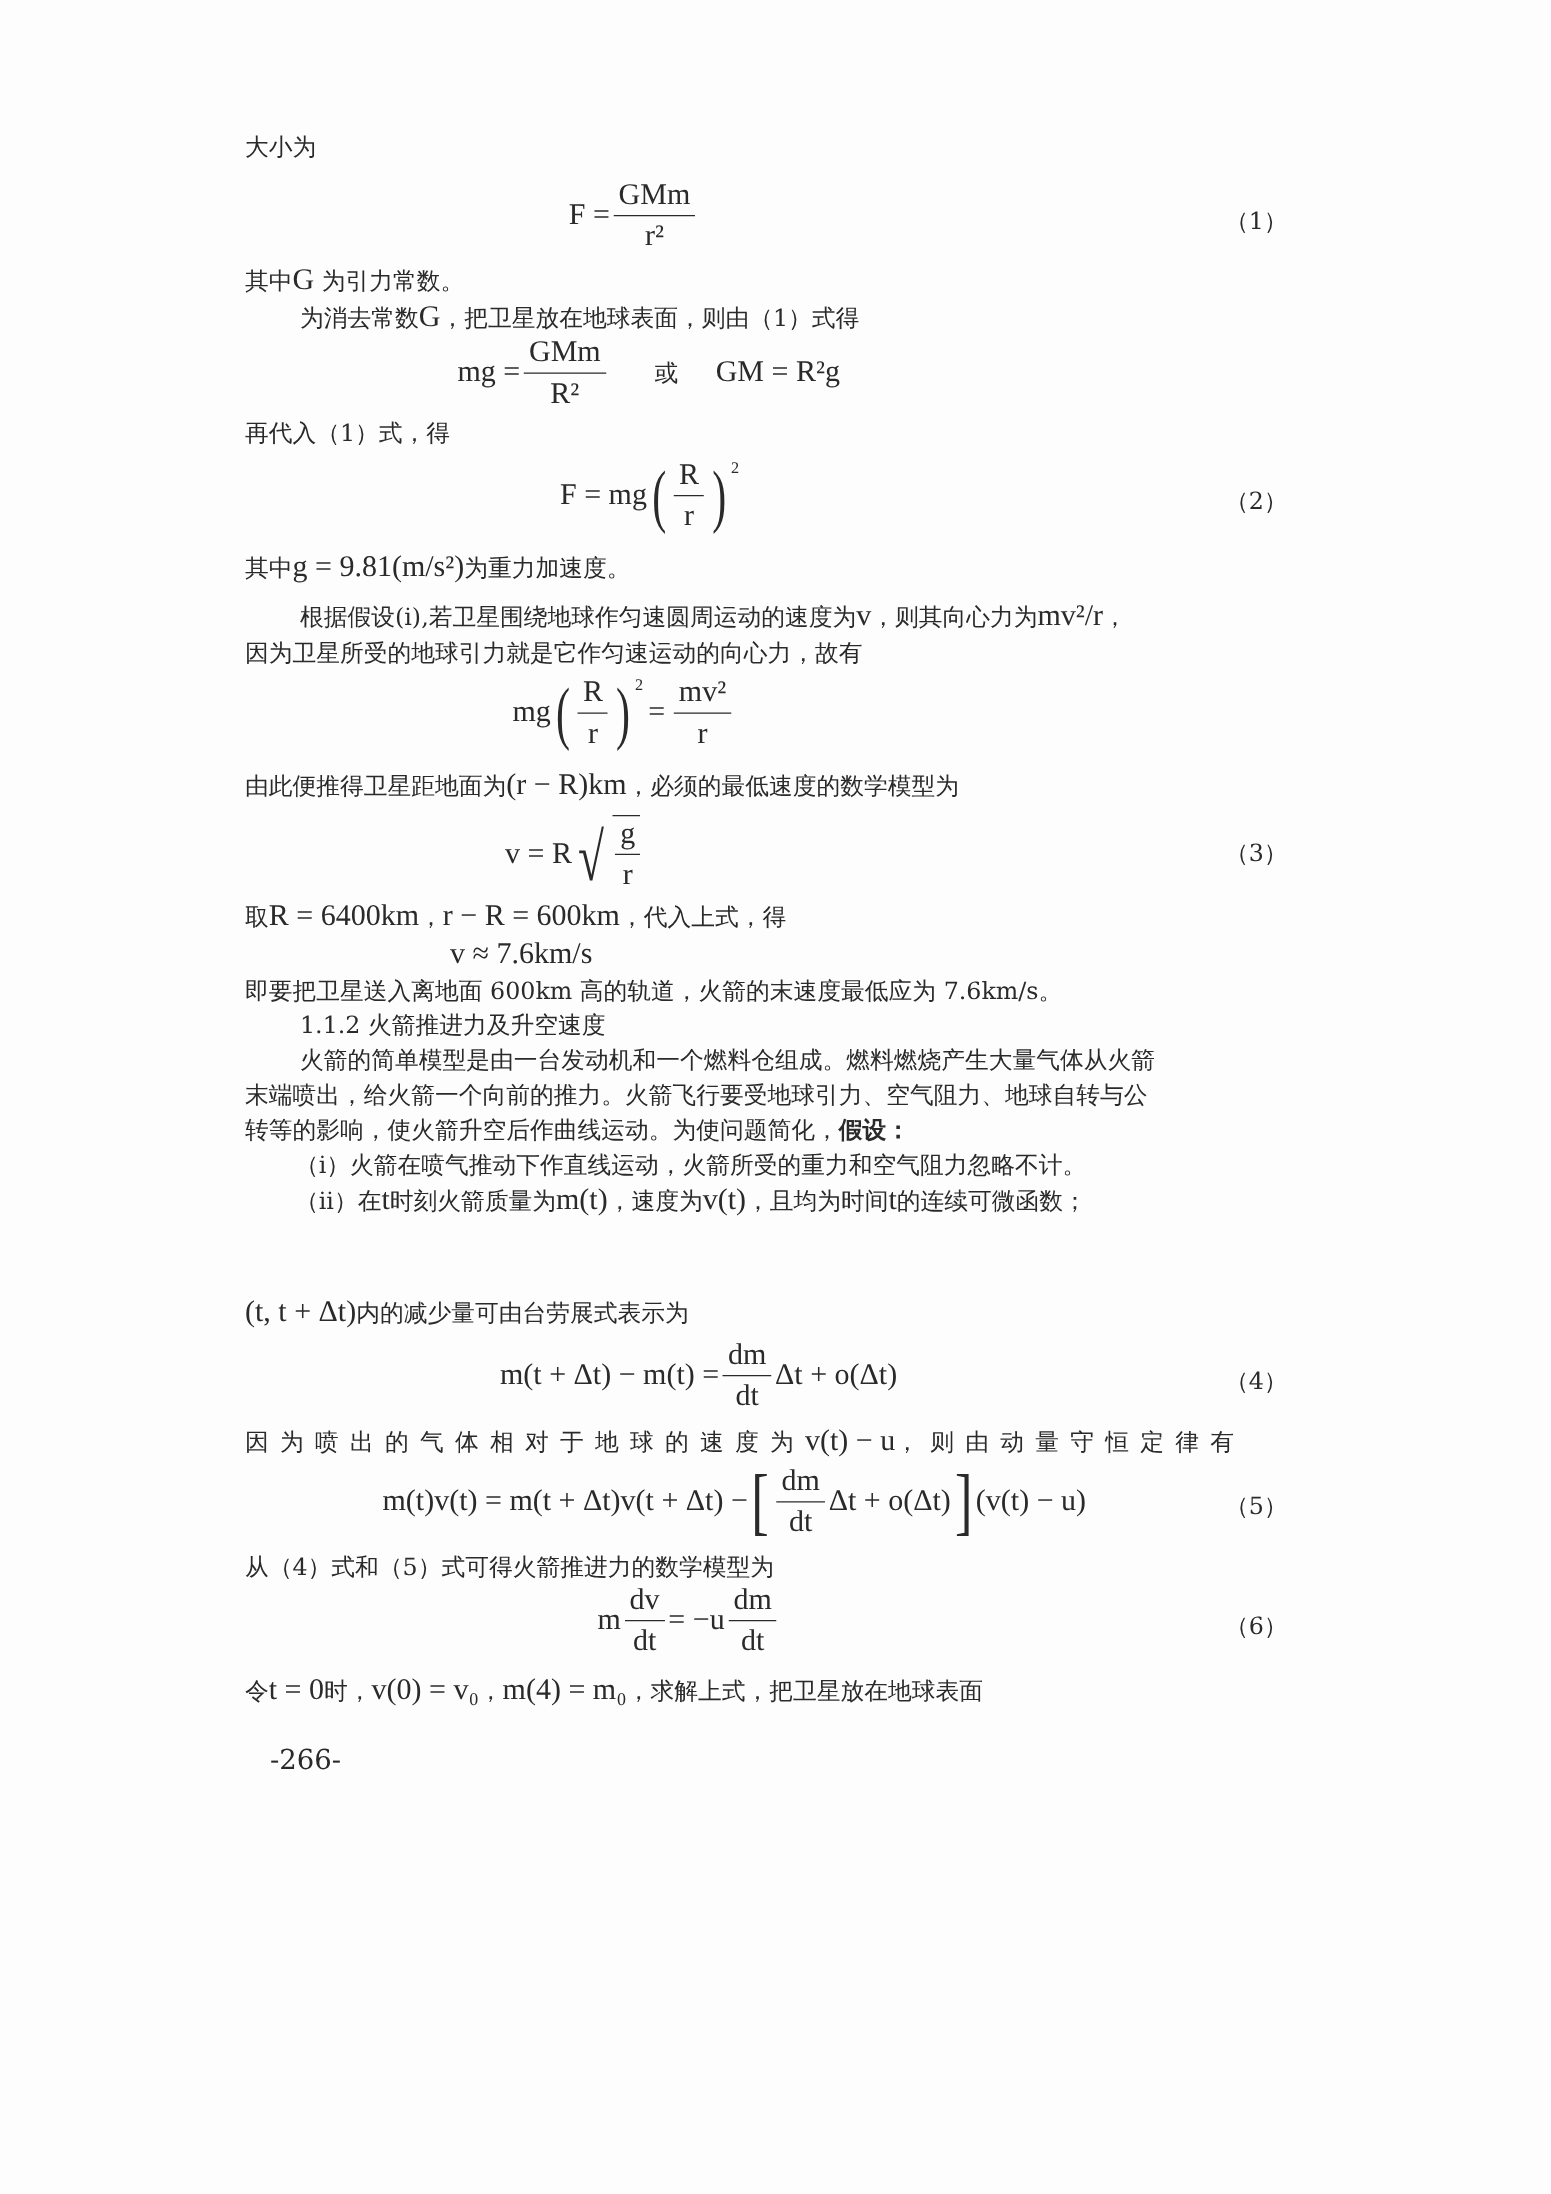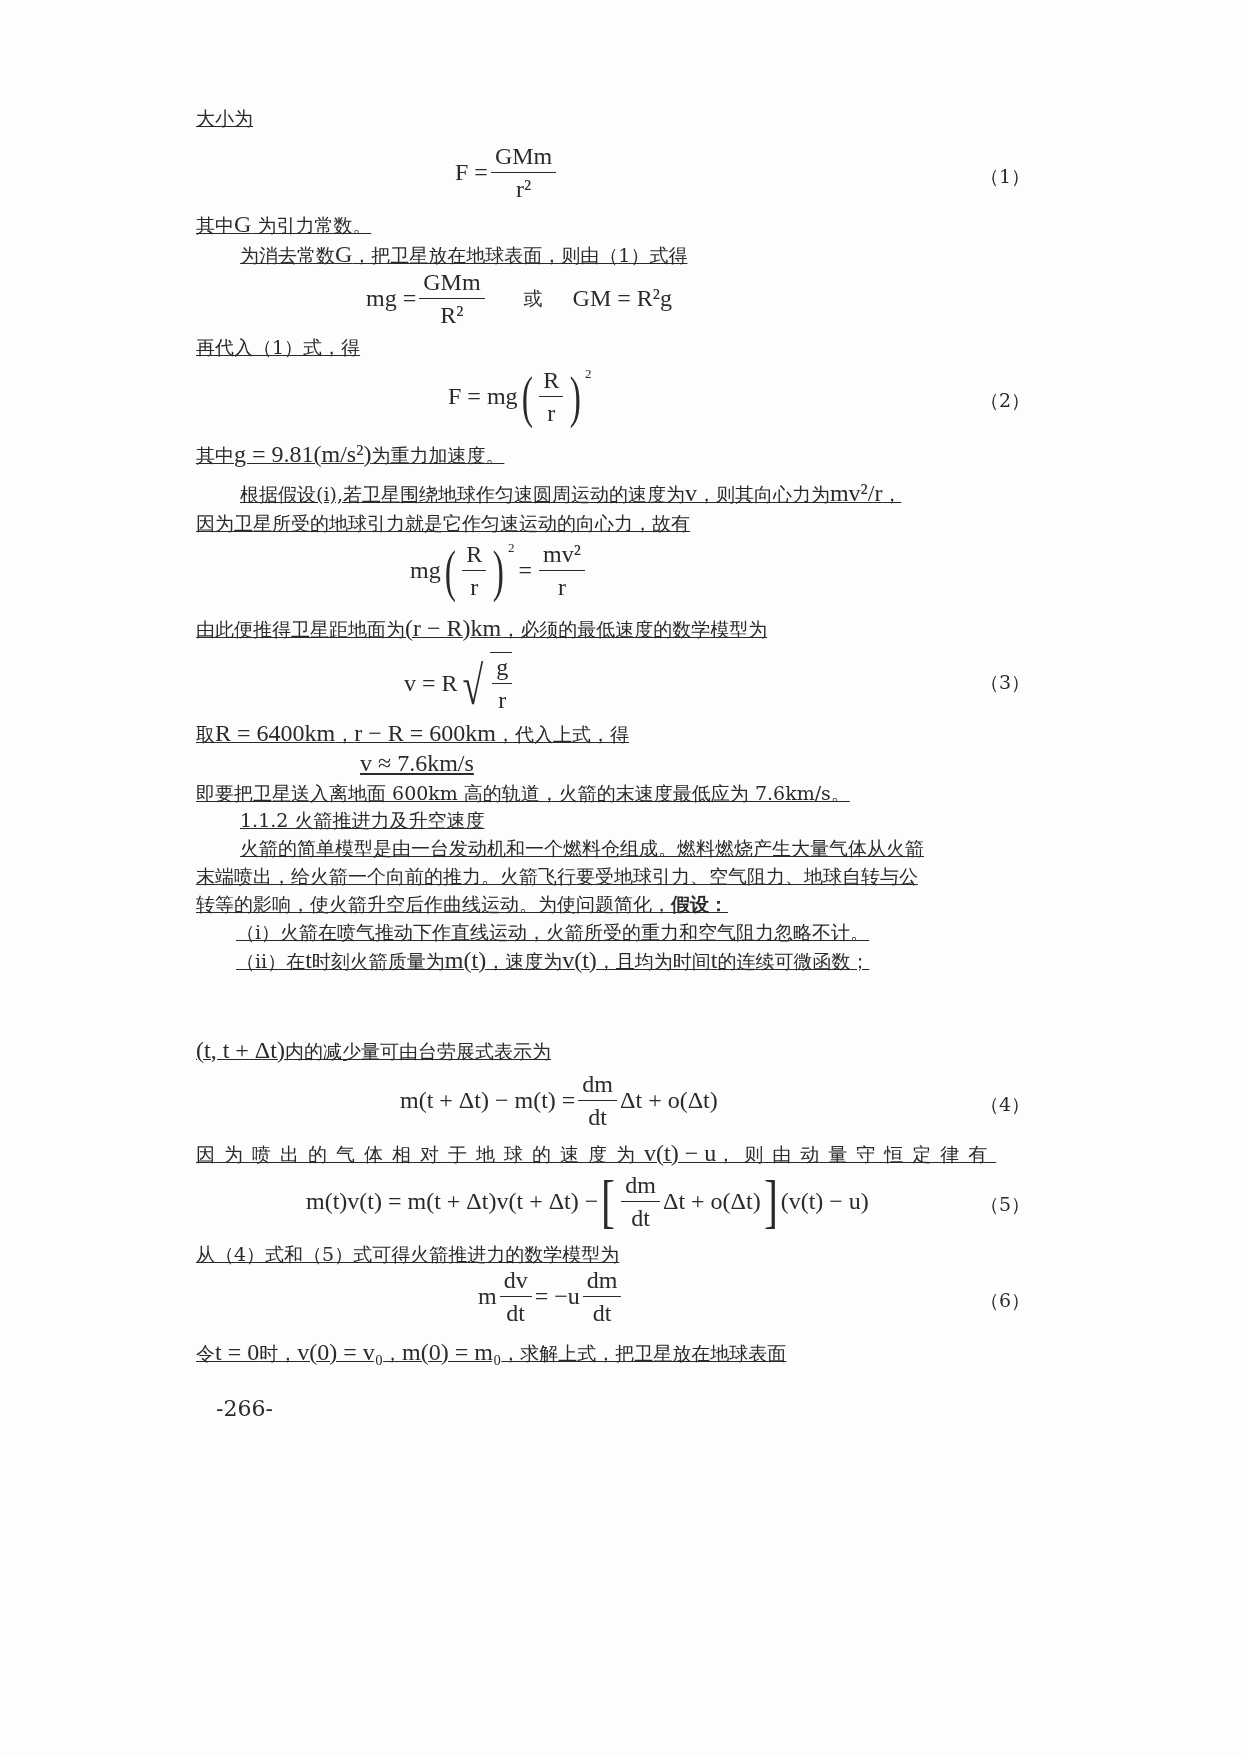--- a/index.html
+++ b/index.html
@@ -1,19 +1,19 @@
 <!DOCTYPE html>
 <html><head>
 <meta charset="utf-8">
 <style>
   html, body { margin:0; padding:0; background:#fdfdfd; }
   body { width:1241px; height:1755px; position:relative; overflow:hidden;
          font-family:"DejaVu Serif", serif; color:#2a2a2a; }
   .page { position:absolute; left:0; top:0; width:1241px; height:1755px; }
-  .line { position:absolute; left:196px; font-size:19px; line-height:28px; white-space:nowrap;text-decoration:underline; }
+  .line { position:absolute; left:196px; font-size:19px; line-height:28px; white-space:nowrap; }
   .ind { left:240px; }
   .m { font-family:"Liberation Serif", serif; font-size:24px; }
   .eq { position:absolute; font-family:"Liberation Serif", serif; font-size:24px; white-space:nowrap; display:flex; align-items:center; }
   .frac { display:inline-flex; flex-direction:column; align-items:center; vertical-align:middle; margin:0 3px; }
   .frac .num { padding:0 4px 2px; border-bottom:1.5px solid #2a2a2a; line-height:28px; }
   .frac .den { padding:2px 4px 0; line-height:28px; }
   .eqno { position:absolute; left:980px; font-size:19px; font-family:"DejaVu Serif", serif; }
   .paren { font-size:56px; line-height:60px; font-weight:200; transform:scaleX(0.6); display:inline-block; }
   .brack { font-size:60px; line-height:62px; transform:scaleX(0.7); display:inline-block; }
   sup { font-size:13px; vertical-align:super; }
@@ -173,17 +173,17 @@
       </span>
     <span>= −u</span>
     <span class="frac">
         <span class="num">dm</span>
         <span class="den">dt</span>
       </span>
   </div>
   <div class="eqno" style="top:1288px">（6）</div>
 
   <div class="line" style="top:1338px">
-    <span>令</span><span class="m">t = 0</span><span>时，</span><span class="m">v(0) = v₀</span><span>，</span><span class="m">m(0) = m₀</span><span>，求解上式，把卫星放在地球表面</span>
+    <span>令</span><span class="m">t = 0</span><span>时，</span><span class="m">v(0) = v₀</span><span>，</span><span class="m">m(4) = m₀</span><span>，求解上式，把卫星放在地球表面</span>
   </div>
 
   <div class="pageno">-266-</div>
 </div>
 
 </body></html>

